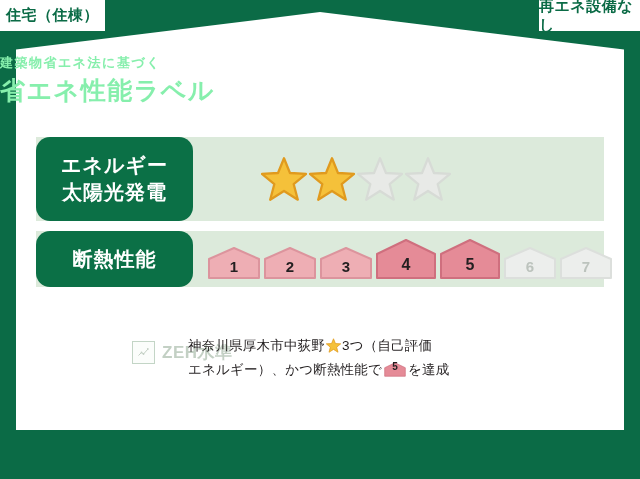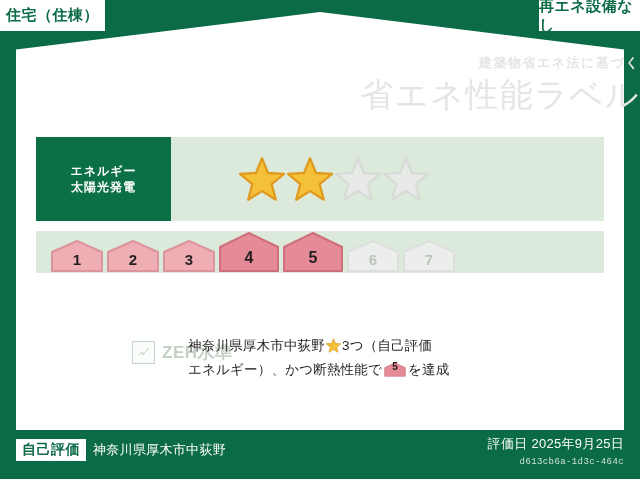--- a/index.html
+++ b/index.html
@@ -29,39 +29,39 @@
     position:absolute;left:16px;top:12px;
     width:608px;height:418px;
     background:#ffffff;
     clip-path:polygon(0% 9.0%, 50% 0%, 100% 9.0%, 100% 100%, 0% 100%);
     z-index:2;
   }
 
   
   .heading{
     position:absolute;left:0;right:0;top:56px;z-index:4;
-    text-align:right;color:#e5e5e5;
+    text-align:left;color:#86efac;
   }
   .heading .sub{
     font-size:13px;font-weight:bold;letter-spacing:1.5px;
     line-height:1;margin-bottom:9px;
   }
   .heading .main{
-    font-size:33px;font-weight:normal;letter-spacing:1.5px;
+    font-size:25px;font-weight:bold;letter-spacing:1.5px;
     line-height:1;
   }
 
   
   .rows{position:absolute;left:36px;top:137px;width:568px;z-index:4;}
   .row{display:flex;align-items:stretch;margin-bottom:10px;background:#dceadb;}
   .row-label{
-    width:135px;min-height:84px;background:#0b7046;color:#ffffff;
+    width:157px;min-height:84px;background:#0b7046;color:#ffffff;
     display:flex;flex-direction:column;align-items:center;justify-content:center;
-    font-size:12px;font-weight:bold;line-height:1.35;letter-spacing:1px;
-    text-align:center;flex:none;
+    font-size:20px;font-weight:bold;line-height:1.35;letter-spacing:1px;
+    text-align:center;flex:none;border-radius:14px;
   }
   .row-body{flex:1;display:flex;align-items:center;padding-left:10px;}
   .row-insul .row-label{min-height:56px;}
   .row-insul .row-body{padding-left:14px;}
 
   
   .stars{display:flex;align-items:center;gap:2px;margin-left:58px;}
   .star{width:46px;height:46px;display:block;}
 
   
@@ -162,20 +162,21 @@
               <polygon points="50,5 63,37 98,39 71,61 80,95 50,76 20,95 29,61 2,39 37,37" fill="#e8eae7" stroke="#d7dbd6" stroke-width="5" stroke-linejoin="round"></polygon>
             </svg>
             <svg class="star" viewBox="0 0 100 100">
               <polygon points="50,5 63,37 98,39 71,61 80,95 50,76 20,95 29,61 2,39 37,37" fill="#e8eae7" stroke="#d7dbd6" stroke-width="5" stroke-linejoin="round"></polygon>
             </svg>
           </div>
       </div>
     </div>
 
     <div class="row row-insul">
+      <div class="row-label">断熱性能</div>
       <div class="row-body">
         <div class="badges" id="badges">
             <div class="badge sm">
               <svg viewBox="0 0 54 34">
                 <polygon points="2,32 2,13 27,2 52,13 52,32" fill="#eeaeb4" stroke="#dc949d" stroke-width="2" stroke-linejoin="round"></polygon>
               </svg>
               <span>1</span>
             </div>
             <div class="badge sm">
               <svg viewBox="0 0 54 34">
@@ -234,24 +235,14 @@
     <div class="note-text">
       <span>神奈川県厚木市中荻野</span><svg class="inline-star" width="15" height="15" viewBox="0 0 100 100" aria-hidden="true">
           <polygon points="50,5 63,37 98,39 71,61 80,95 50,76 20,95 29,61 2,39 37,37" fill="#f5c13a" stroke="#e09a1e" stroke-width="5" stroke-linejoin="round"></polygon>
         </svg><span>3つ（自己評価</span><br>
       <span>エネルギー）、かつ断熱性能で</span><span class="inline-badge"><svg width="22" height="15" viewBox="0 0 62 42" aria-hidden="true">
             <polygon points="2,40 2,16 31,2 60,16 60,40" fill="#e58b97" stroke="#cf6f7e" stroke-width="2" stroke-linejoin="round"></polygon>
           </svg><span>5</span></span><span>を達成</span>
     </div>
   </div>
 
-  <div class="footer">
-    <div class="foot-left">
-      <div class="self-eval">自己評価</div>
-      <div class="address">神奈川県厚木市中荻野</div>
-    </div>
-    <div class="foot-right">
-      <div class="eval-date">評価日 2025年9月25日</div>
-      <div class="eval-id">d613cb6a-1d3c-464c</div>
-    </div>
-  </div>
 
 </div>
 
 </body></html>

